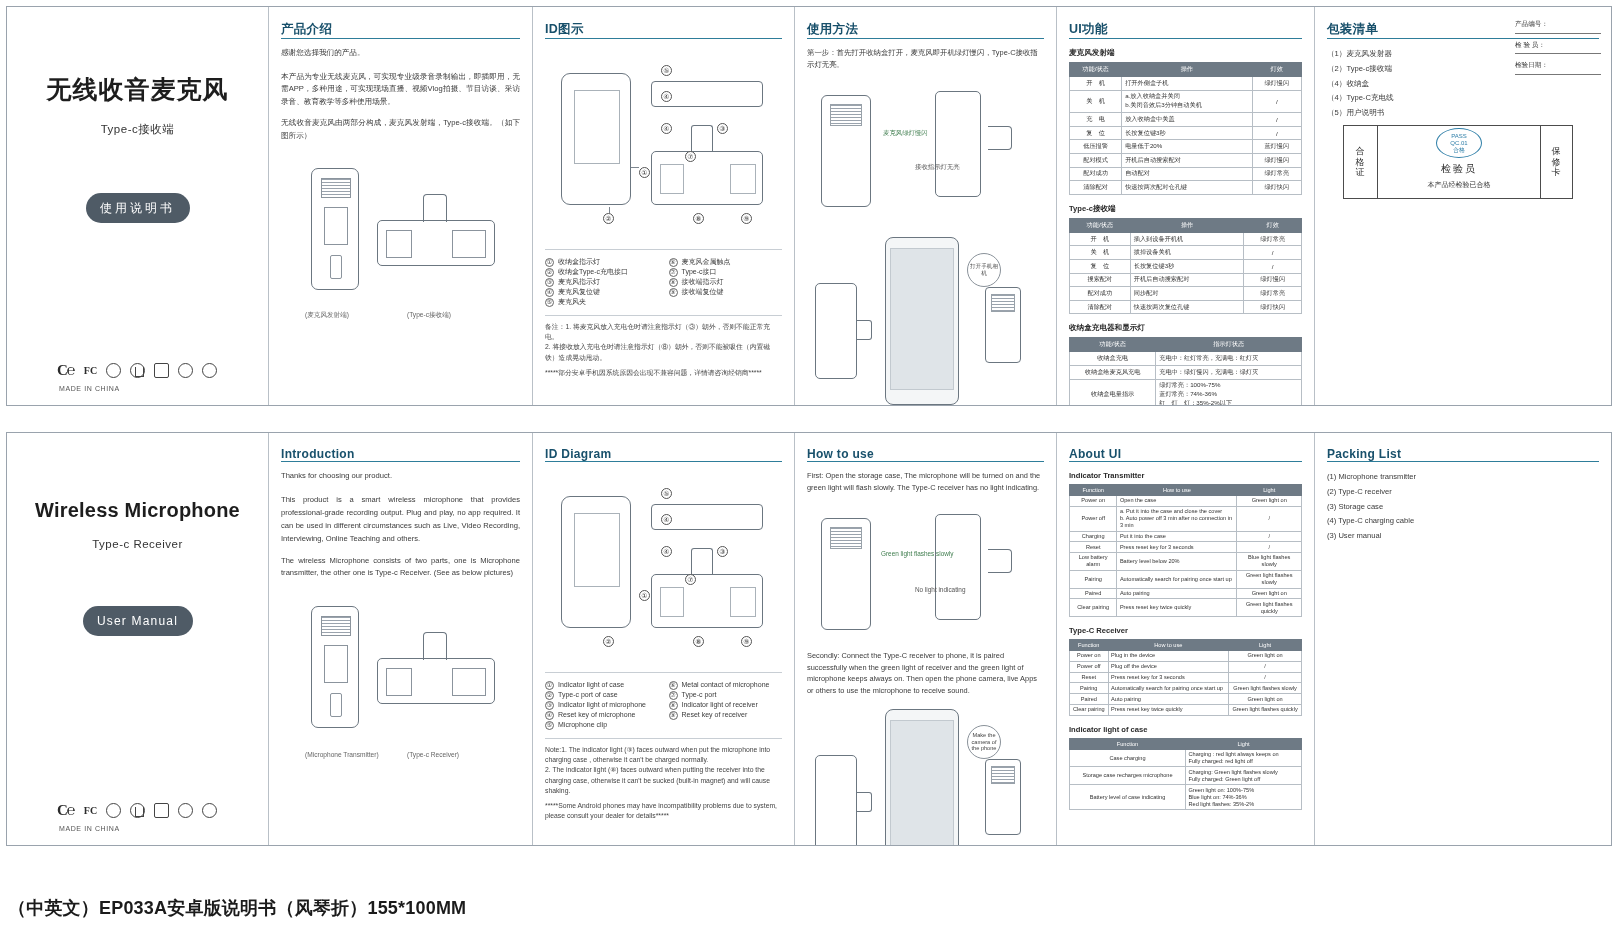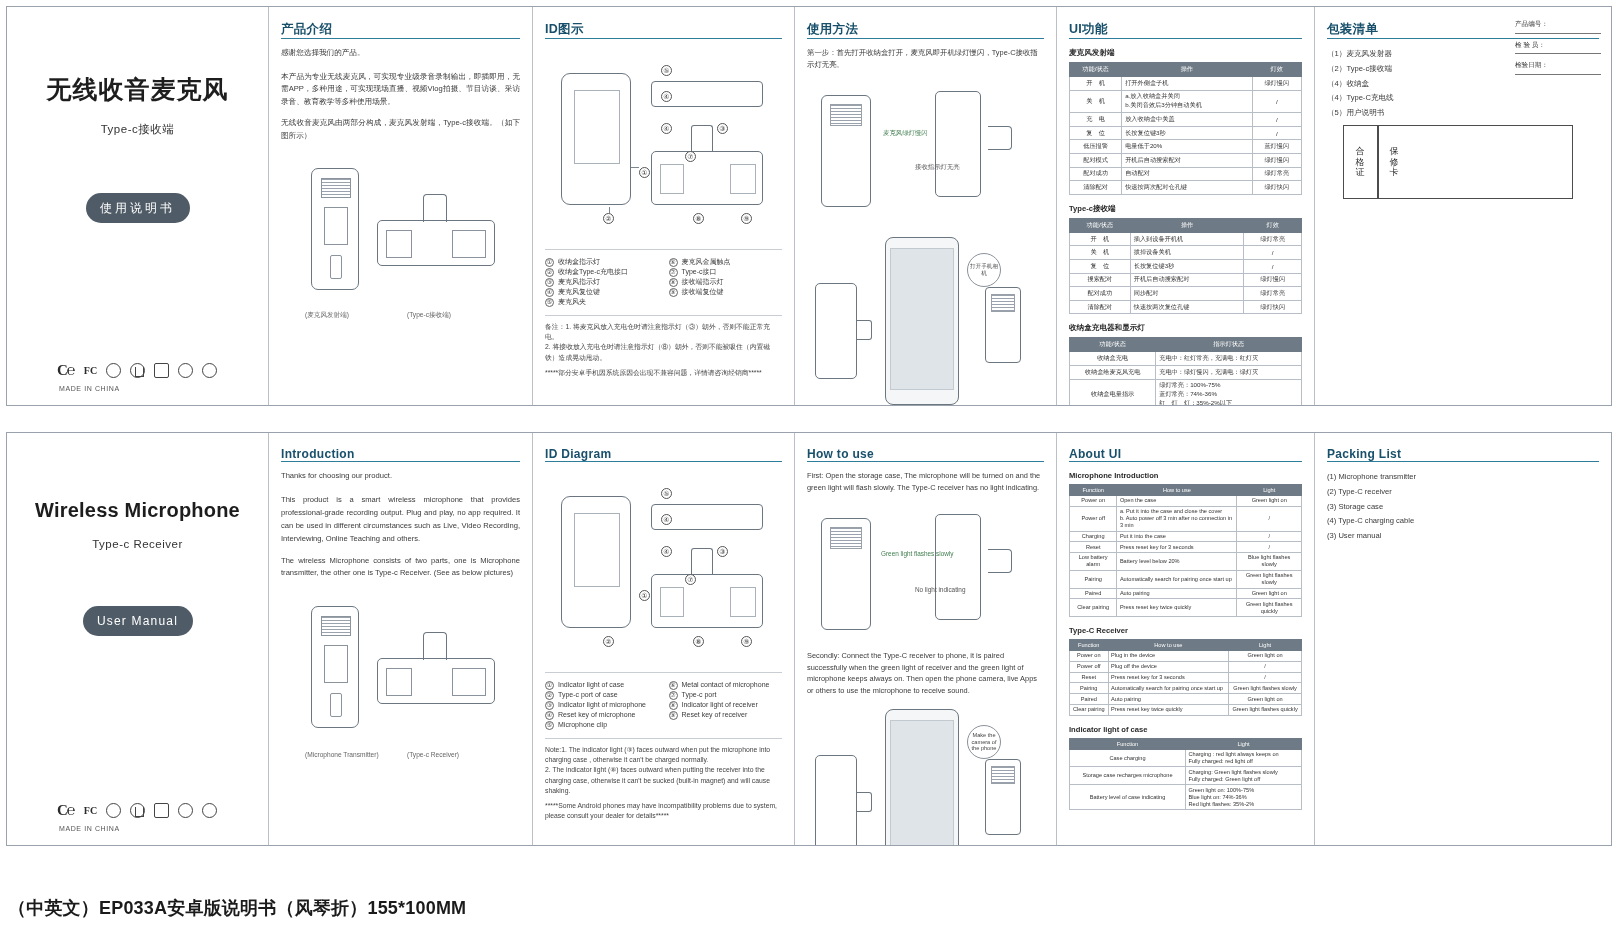--- a/index.html
+++ b/index.html
@@ -600,20 +600,25 @@
       <div class="sect-title">包装清单</div>
       <div class="pack-list" id="cn-pack">
           <div>（1）麦克风发射器</div>
           <div>（2）Type-c接收端</div>
           <div>（4）收纳盒</div>
           <div>（4）Type-C充电线</div>
           <div>（5）用户说明书</div>
         </div>
       <div class="cert-block">
         <div class="cert-left">合<br>格<br>证</div>
+        <div class="cert-mid">
+          <div class="pass-stamp">PASS<br>QC.01<br>合格</div>
+          <div class="insp">检验员</div>
+          <div class="pass-note">本产品经检验已合格</div>
+        </div>
         <div class="cert-right">保<br>修<br>卡</div>
       </div>
       <div class="cert-far" id="cn-fields">
           <div>产品编号：</div>
           <div>检 验 员：</div>
           <div>检验日期：</div>
         </div>
     </div>
   </div>
 
@@ -752,21 +757,21 @@
         <div class="hf2-recv">
           <div class="gr2"></div>
         </div>
         <div class="callout" style="left:160px;top:22px">Make the camera of the phone</div>
 
       </div>
     </div>
 
     <div class="panel p-ui">
       <div class="sect-title en">About UI</div>
-      <div class="tbl-cap">Microphone Introduction</div>
+      <div class="tbl-cap">Indicator Transmitter</div>
       <table class="ui en" id="en-t1">
           <thead>
             <tr>
               <th>Function</th>
               <th>How to use</th>
               <th>Light</th>
             </tr>
           </thead>
           <tbody>
             <tr>

